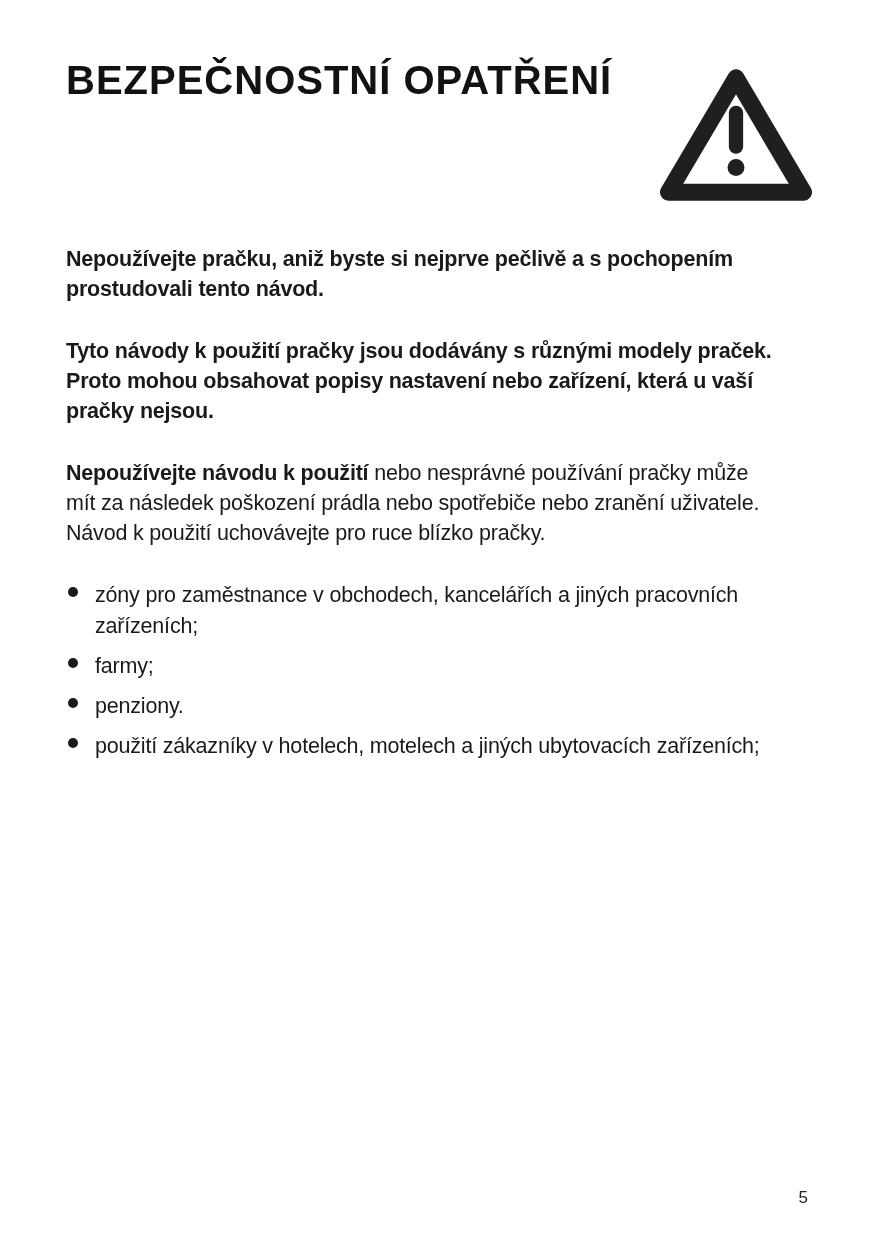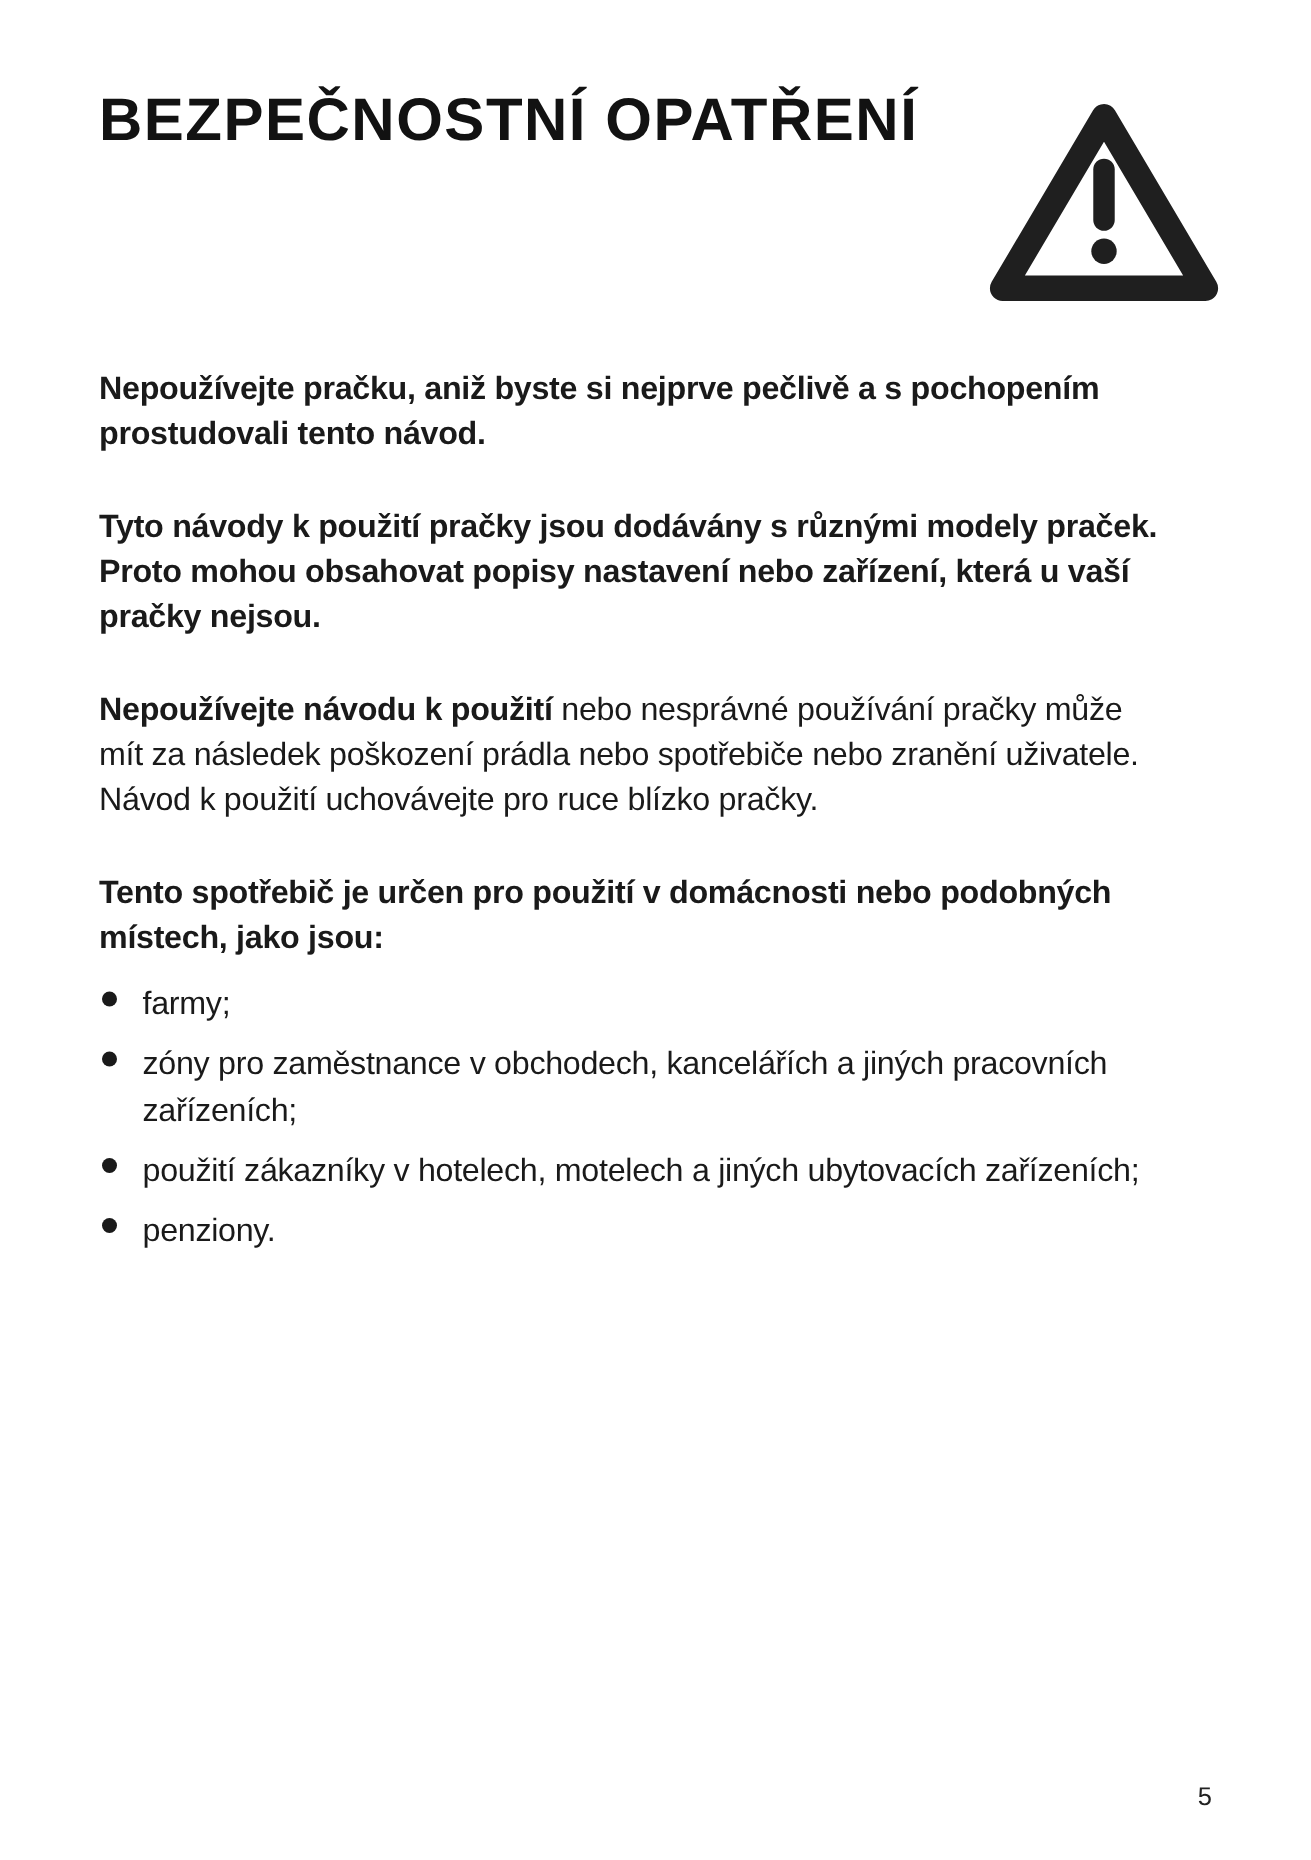--- a/index.html
+++ b/index.html
@@ -100,26 +100,25 @@
   <div class="content">
 
 
     <p class="bold">Nepoužívejte pračku, aniž byste si nejprve pečlivě a s pochopením prostudovali tento návod.</p>
 
     <p class="bold">Tyto návody k použití pračky jsou dodávány s různými modely praček. Proto mohou obsahovat popisy nastavení nebo zařízení, která u vaší pračky nejsou.</p>
 
     <p><span class="bold">Nepoužívejte návodu k použití</span> <span>nebo nesprávné používání pračky může mít za následek poškození prádla nebo spotřebiče nebo zranění uživatele. Návod k použití uchovávejte pro ruce blízko pračky.</span></p>
 
 
-    <p class="bold list-heading">Tento spotřebič je určen pro použití v domácnosti nebo podobných místech, jako jsou:</p>
 
     <ul class="usage-list">
+      <li><span class="bullet-dot"></span><span>zóny pro zaměstnance v obchodech, kancelářích a jiných pracovních zařízeních;</span></li>
       <li><span class="bullet-dot"></span><span>farmy;</span></li>
-      <li><span class="bullet-dot"></span><span>zóny pro zaměstnance v obchodech, kancelářích a jiných pracovních zařízeních;</span></li>
+      <li><span class="bullet-dot"></span><span>penziony.</span></li>
       <li><span class="bullet-dot"></span><span>použití zákazníky v hotelech, motelech a jiných ubytovacích zařízeních;</span></li>
-      <li><span class="bullet-dot"></span><span>penziony.</span></li>
     </ul>
 
   </div>
 
   <div class="page-number">5</div>
 
 </div>
 
 </body></html>

